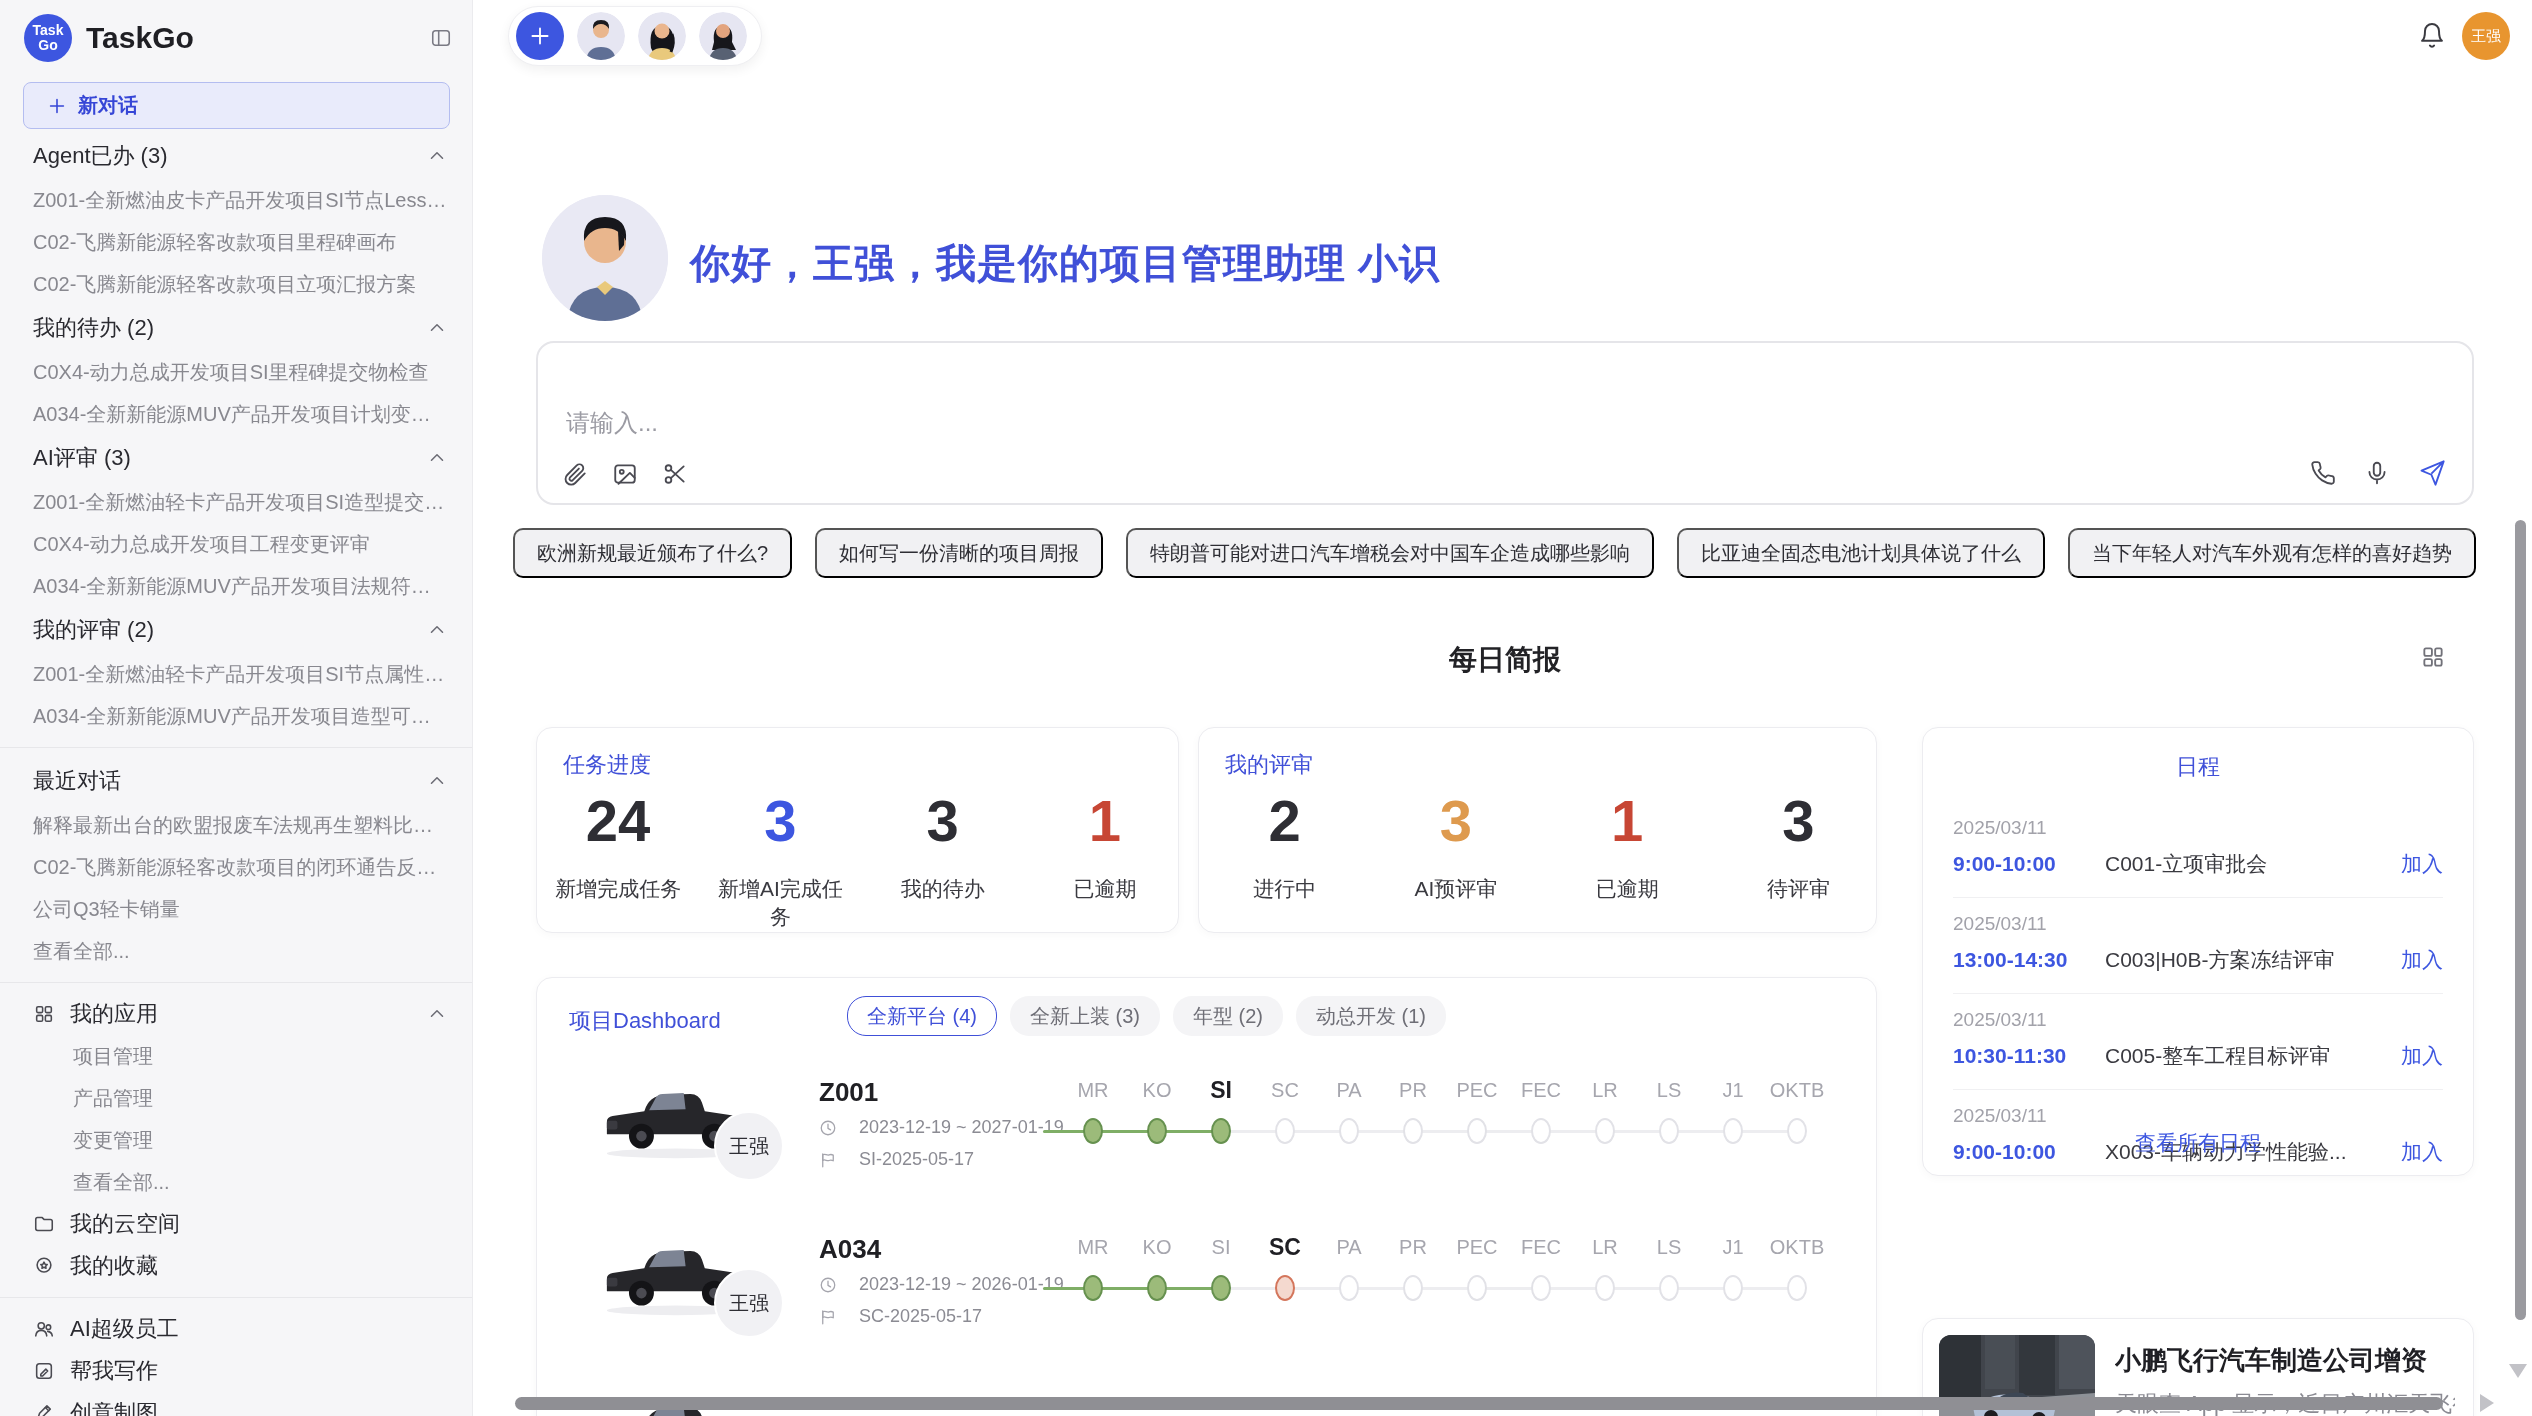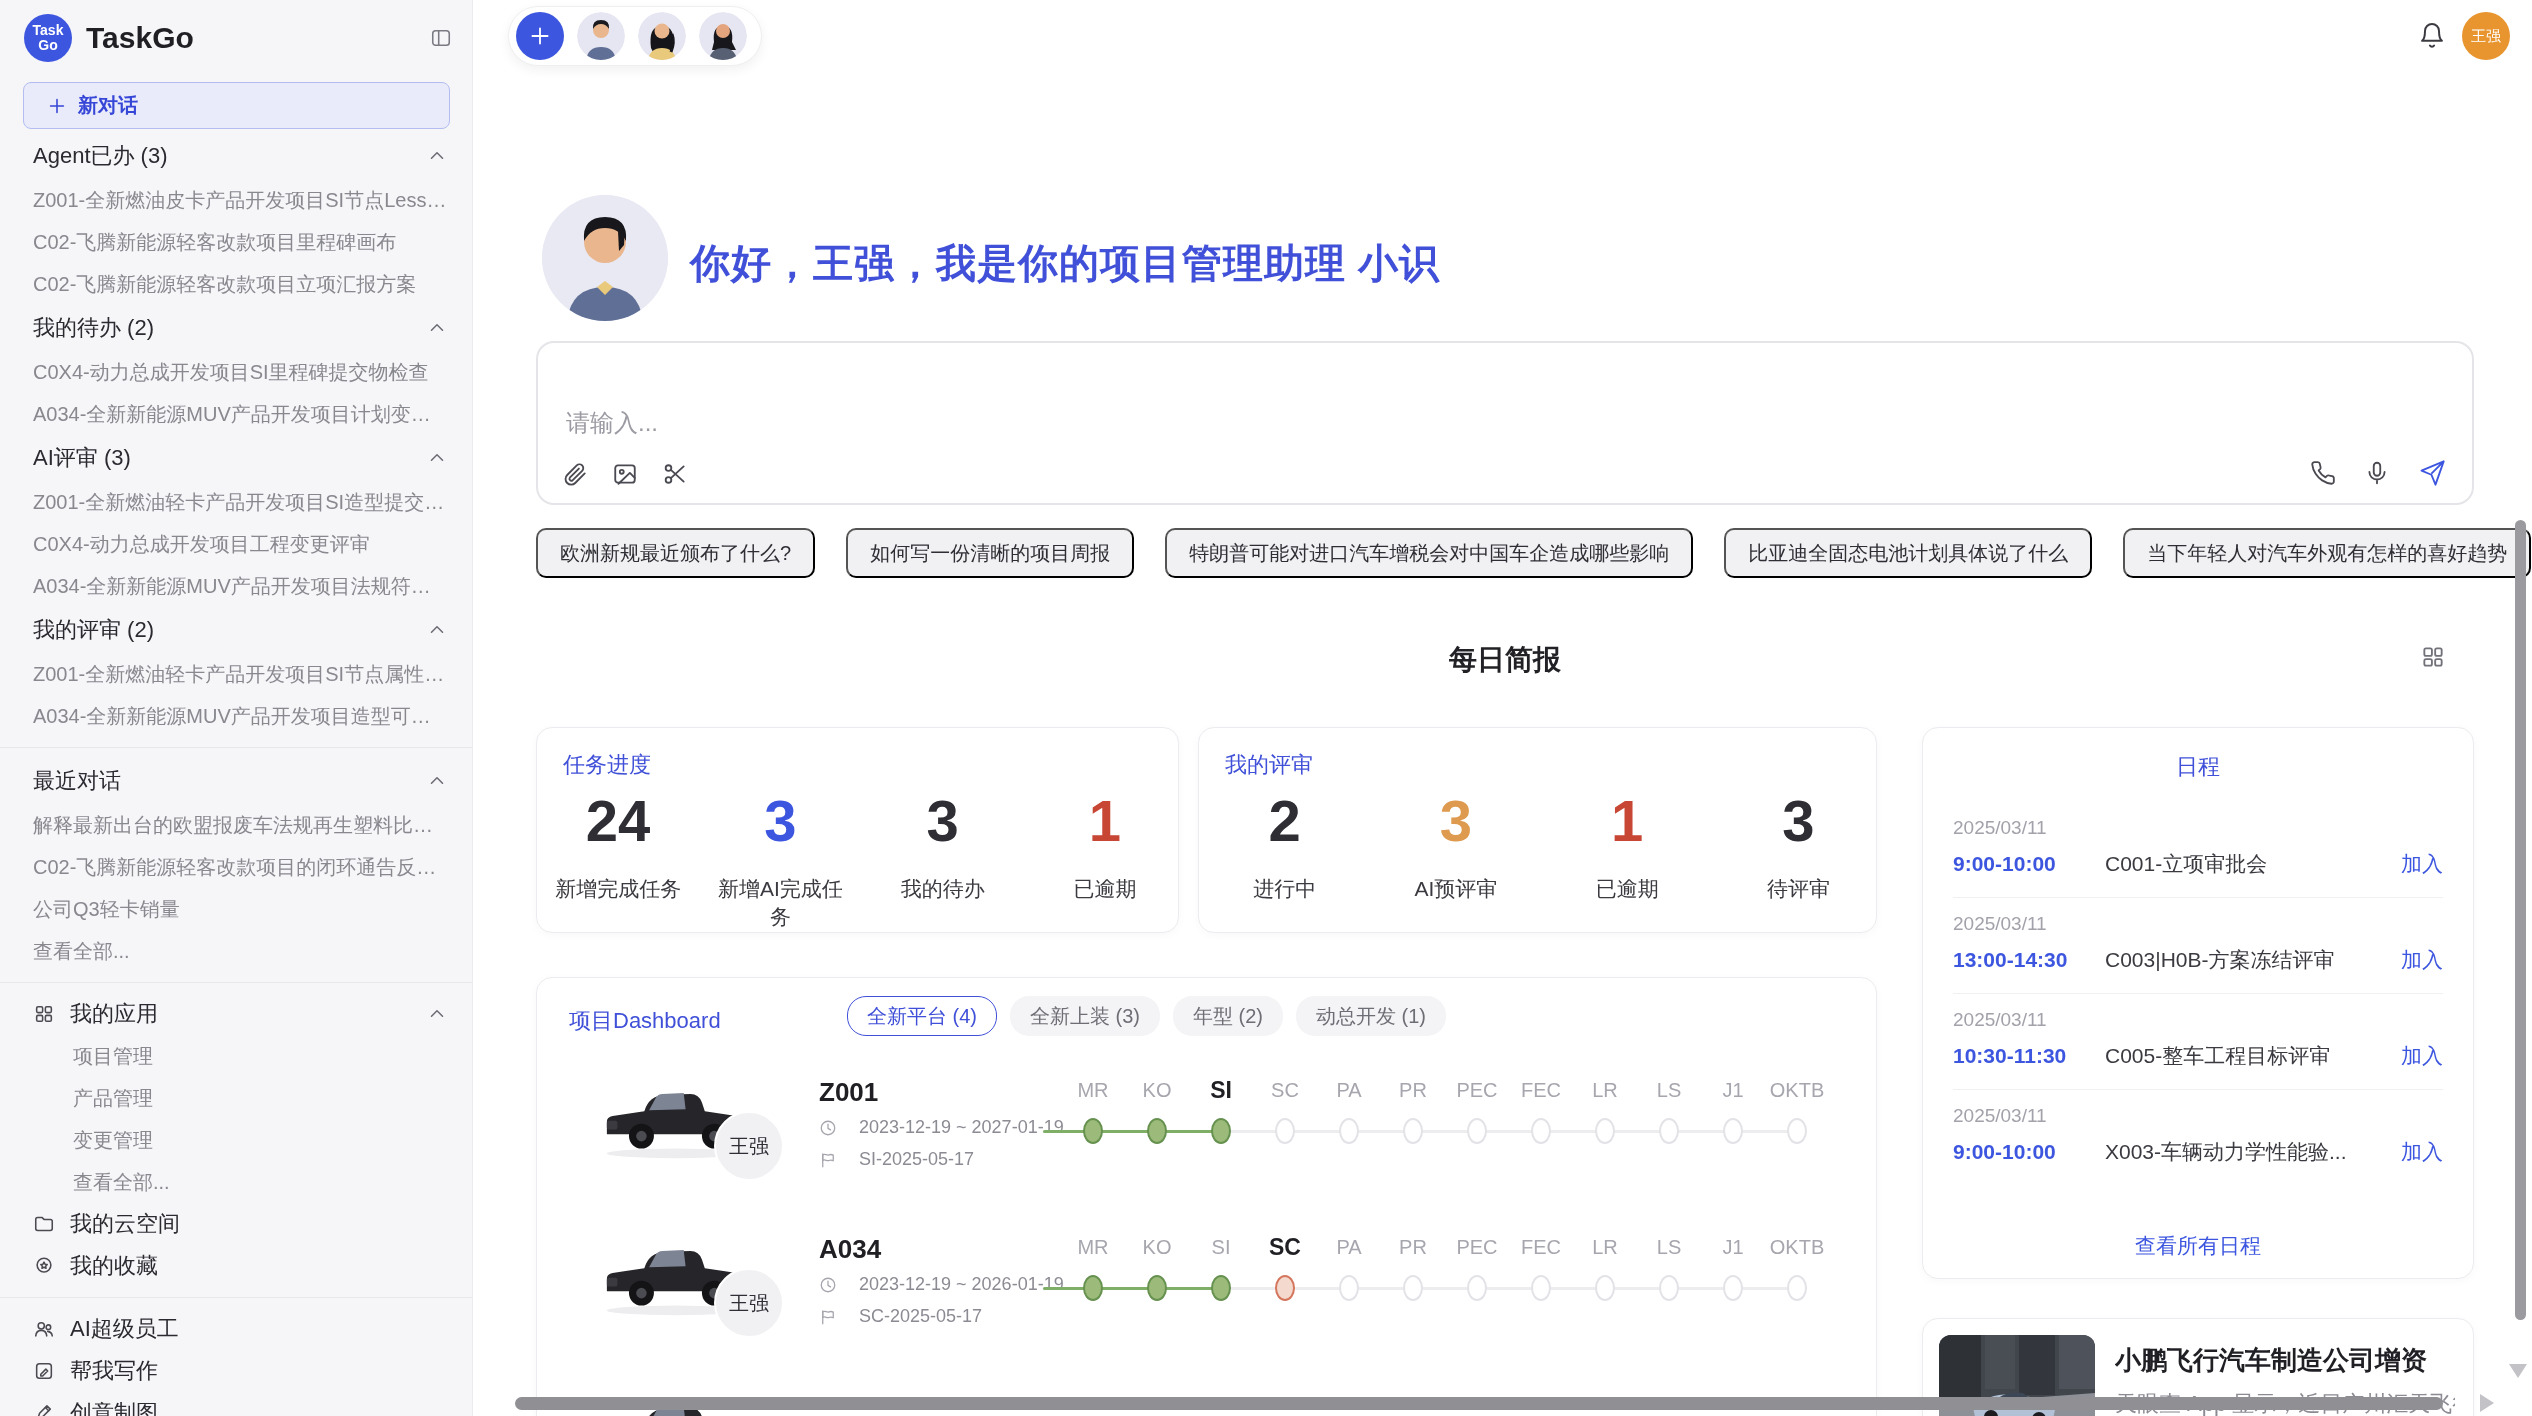--- a/index.html
+++ b/index.html
@@ -49,21 +49,21 @@
   
   #composer{position:absolute;left:536px;top:341px;width:1938px;height:164px;border:2px solid #e5e5e9;
             border-radius:18px;background:#fff;box-sizing:border-box;}
   #composer .placeholder{position:absolute;left:28px;top:64px;font-size:24px;color:#9b9ba3;}
   .comp-icons-l{position:absolute;left:24px;bottom:16px;display:flex;gap:24px;color:#4a4a52;}
   .comp-icons-r{position:absolute;right:26px;bottom:16px;display:flex;gap:28px;color:#4a4a52;align-items:center;}
   .comp-icons-l .icon,.comp-icons-r .icon{cursor:pointer;}
   .send{color:#3d56e0;}
 
   
-  #chips{position:absolute;left:536px;top:528px;width:1940px;display:flex;gap:31px;}
+  #chips{position:absolute;left:536px;top:528px;width:1940px;display:flex;gap:23px;justify-content:flex-end;}
   .chip{height:50px;border-radius:10px;background:#f1f1f3;display:flex;align-items:center;
         padding:0 22px;font-size:20px;color:#2e2e34;white-space:nowrap;cursor:pointer;}
 
   
   #briefing-title{position:absolute;left:536px;top:641px;width:1938px;text-align:center;
                   font-size:28px;font-weight:700;color:#222226;}
   #layout-icon{position:absolute;left:2420px;top:644px;color:#72727a;cursor:pointer;}
 
   .card{position:absolute;background:#fff;border:1px solid #ececf0;border-radius:16px;
         box-shadow:0 2px 10px rgba(0,0,0,.03);box-sizing:border-box;text-decoration:underline;}
@@ -98,21 +98,21 @@
   .tl-line-done{position:absolute;top:55px;left:-18px;height:3px;background:#7fae66;border-radius:2px;}
   .tl-col{position:absolute;top:0;width:64px;text-align:center;}
   .tl-label{font-size:20px;color:#a6a6ae;height:30px;line-height:30px;}
   .tl-label.current{font-size:23px;color:#1f1f24;font-weight:700;}
   .tl-dot{width:20px;height:26px;border-radius:50%;margin:13px auto 0;background:#fff;
           border:2px solid #e2e2e7;box-sizing:border-box;}
   .tl-dot.done{background:#9cbb7a;border-color:#66914f;}
   .tl-dot.alert{background:#f4d9cf;border-color:#d4765c;}
 
   
-  #card-schedule{left:1922px;top:727px;width:552px;height:552px;}
+  #card-schedule{left:1922px;top:727px;width:552px;height:449px;}
   #sched-title{position:absolute;left:0;right:0;top:24px;text-align:center;font-size:22px;color:#4050d8;}
   #sched-list{position:absolute;left:30px;right:30px;top:74px;}
   .event{padding:15px 0 19px;border-bottom:1px solid #f0f0f2;}
   .event:last-child{border-bottom:none;}
   .e-date{font-size:19px;color:#a2a2aa;}
   .e-main{display:flex;align-items:center;margin-top:11px;}
   .e-time{width:152px;font-size:21px;font-weight:700;color:#3d56e0;}
   .e-title{flex:1;font-size:21px;color:#3a3a40;white-space:nowrap;overflow:hidden;text-overflow:ellipsis;}
   .e-join{font-size:21px;color:#3d56e0;cursor:pointer;margin-left:10px;}
   #sched-viewall{position:absolute;left:0;right:0;bottom:18px;text-align:center;font-size:21px;color:#3d56e0;cursor:pointer;}

